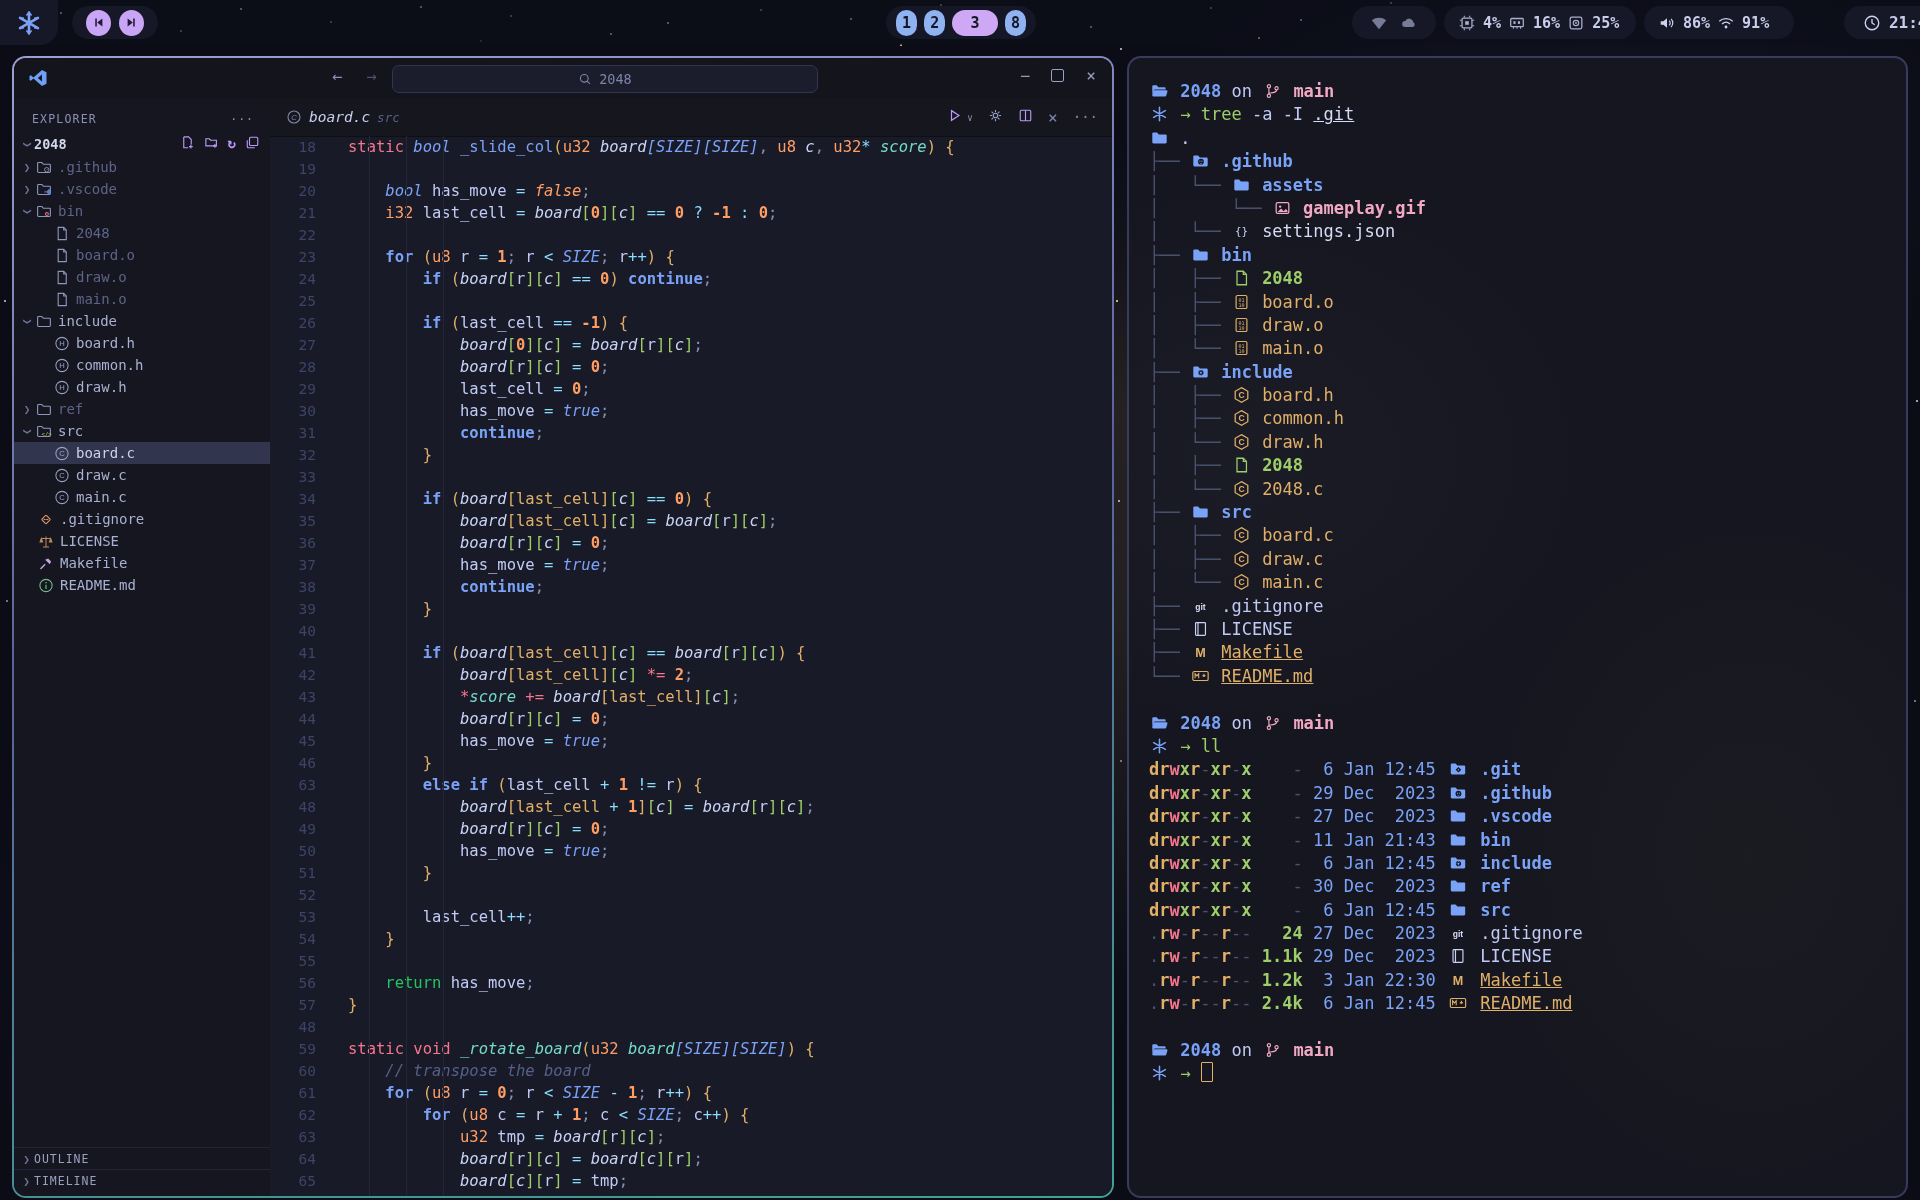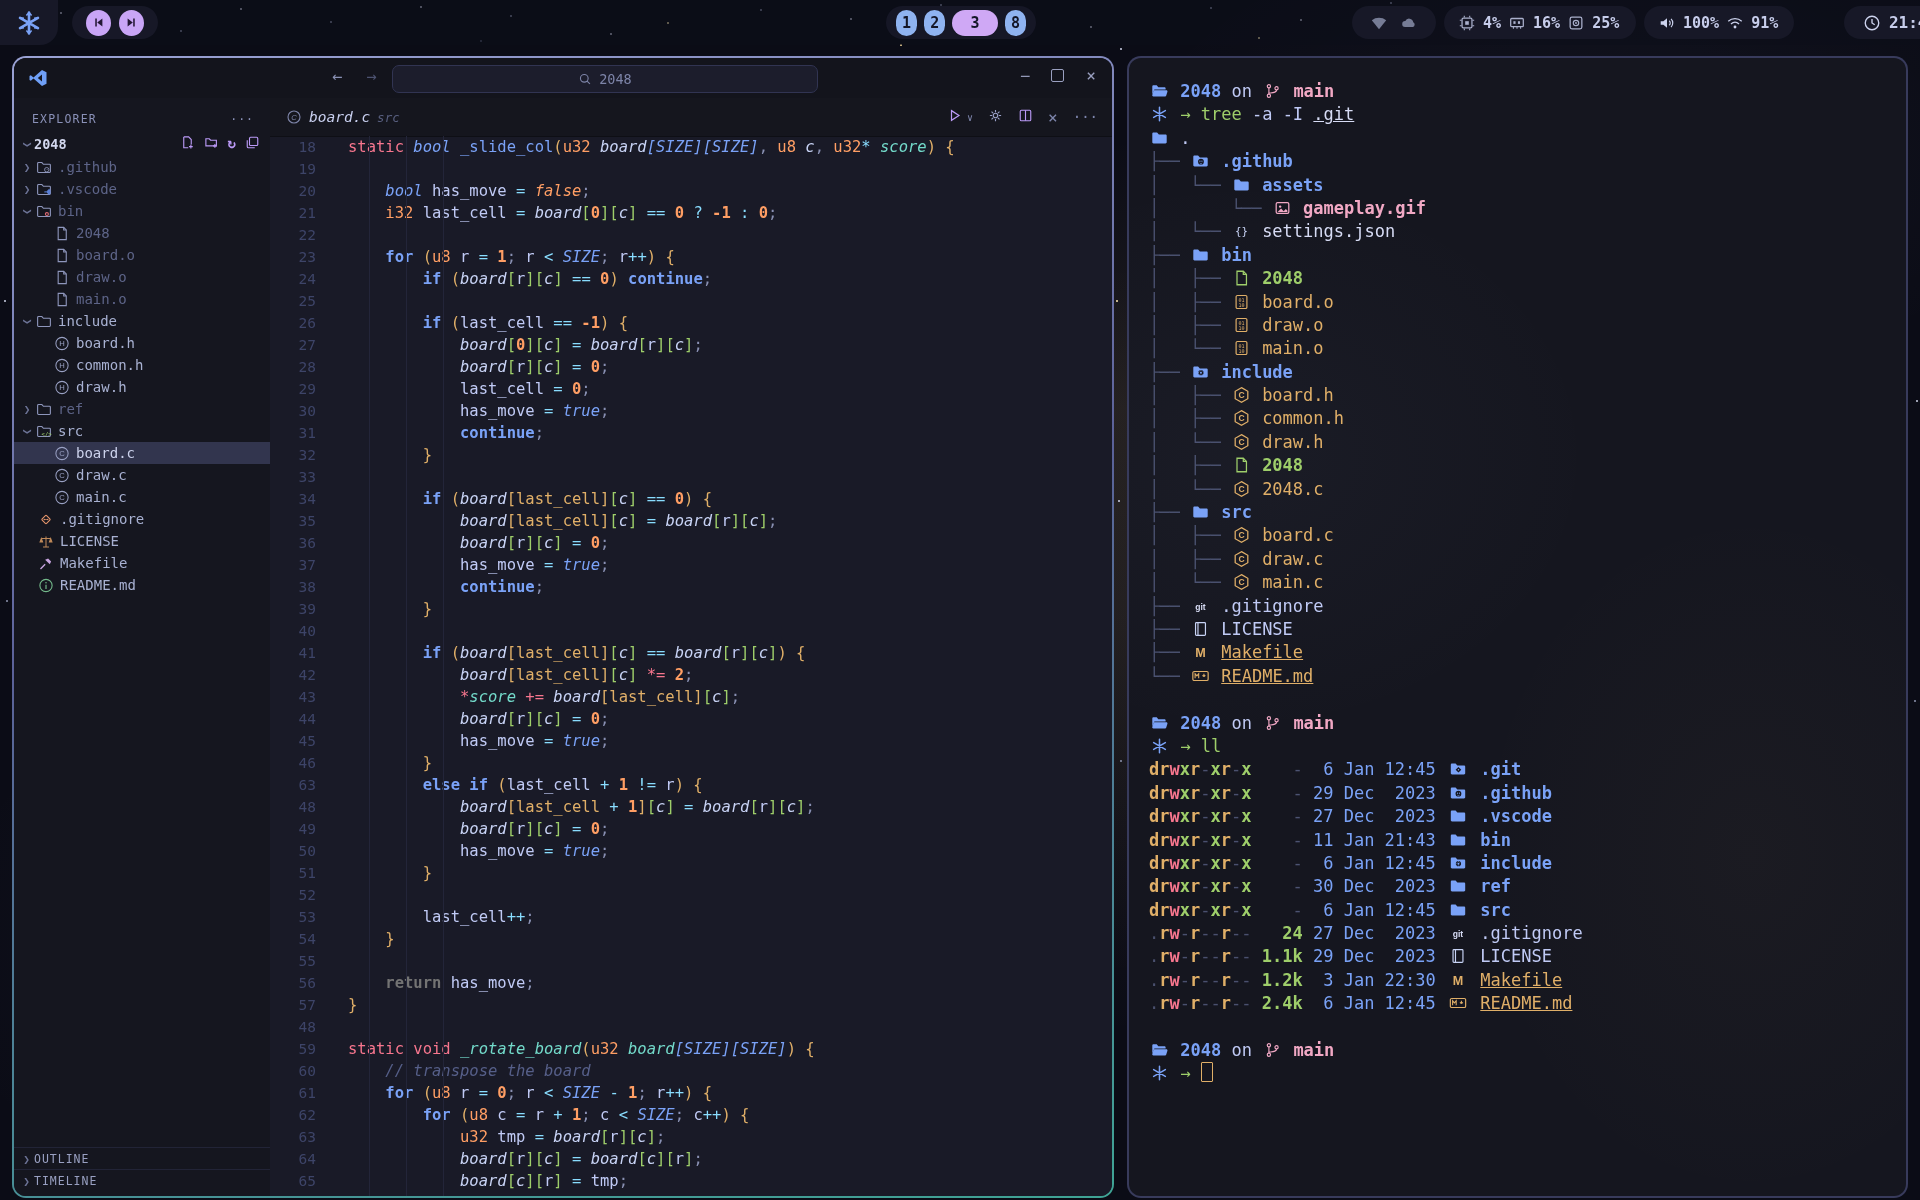--- a/index.html
+++ b/index.html
@@ -89,21 +89,21 @@
   .tab-acts{margin-left:auto;display:flex;gap:15px;padding-right:14px;color:#7e86ad;
     font-size:14px;align-items:center;}
   .tab-acts .purple{color:#bb9af7;}
 
   .codewrap{position:absolute;left:0;top:38px;right:0;bottom:0;overflow:hidden;}
   .guide{position:absolute;top:0;bottom:0;width:1px;background:#232539;}
   .cl{height:22px;line-height:22px;white-space:pre;font-size:15.5px;color:#c0caf5;}
   .cl .num{display:inline-block;width:46px;text-align:right;color:#3d4468;margin-right:32px;
     font-size:14.5px;}
   .kw{color:#f7768e}.ti{color:#7aa2f7;font-style:italic}.fn{color:#7aa2f7}
-  .ct{color:#7aa2f7;font-weight:bold}.rt{color:#737373;font-weight:bold}
+  .ct{color:#7aa2f7;font-weight:bold}.rt{color:#22c55e;font-weight:normal}
   .ut{color:#ff9e64}.nb{color:#ff9e64;font-weight:bold}
   .op{color:#89ddff}.or{color:#f7768e}
   .pi{color:#c8d3f5;font-style:italic}.tl{color:#73daca;font-style:italic}
   .ix{color:#e0af68}.pn{color:#8a91b4}
   .by{color:#e0af68}.bg{color:#9ece6a}.bp{color:#e0af68}
   .cm{color:#565f89;font-style:italic}
   .fa{color:#ff9e64;font-style:italic}.tr{color:#7aa2f7;font-style:italic}
 
   
   .termborder{left:1127px;top:56px;width:781px;height:1142px;background:#383b5c;}
@@ -212,21 +212,21 @@
   </div>
   <div class="tb-mod tb-audio">
     <span class="tb-ico">
       <svg viewBox="0 0 20 20">
           <path d="M3 8v4h3l4 3.2V4.8L6 8z" fill="#cdd3ee"></path>
           <g stroke="#cdd3ee" stroke-width="1.3" fill="none">
             <path d="M12.5 7.5a3.5 3.5 0 010 5M14.5 5.5a6.3 6.3 0 010 9"></path>
           </g>
         </svg>
       </span>
-    <span>100%</span>
+    <span>86%</span>
     <span class="tb-ico">
       <svg viewBox="0 0 20 20">
           <g stroke="#cdd3ee" stroke-width="1.4" fill="none">
             <path d="M2.5 8a11 11 0 0115 0"></path>
             <path d="M5.5 11a7 7 0 019 0"></path>
           </g>
           <circle cx="10" cy="14.5" r="1.6" fill="#cdd3ee"></circle>
         </svg>
       </span>
     <span>91%</span>

